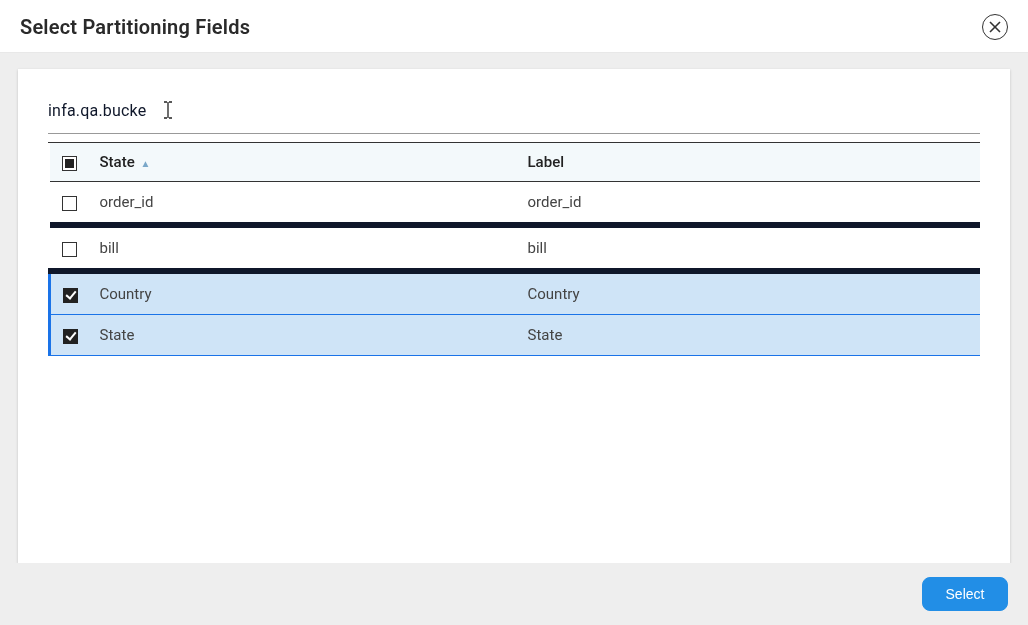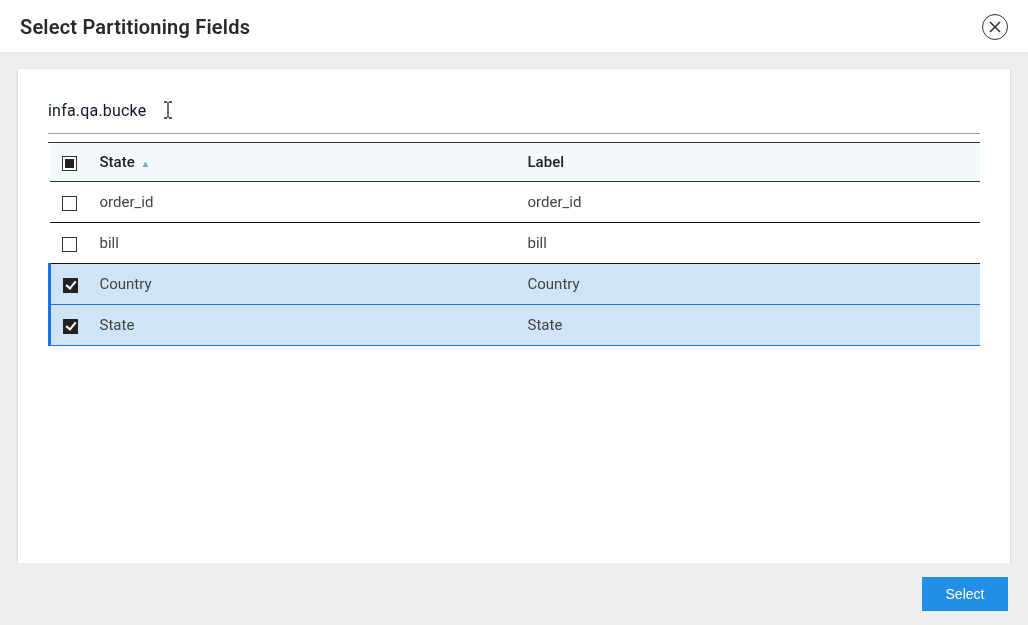--- a/index.html
+++ b/index.html
@@ -115,21 +115,21 @@
     thead th.col-check {
       width: 40px;
       padding-left: 12px;
     }
     thead th.col-name {
       width: 46%;
     }
     tbody td {
       padding: 11px 10px;
       color: #444;
-      border-bottom: 1px solid #0f172a;
+      border-bottom: 6px solid #0f172a;
     }
     tbody td.col-check {
       width: 40px;
       padding-left: 12px;
     }
     tr.selected {
       background: #cfe4f7;
       border-left: 3px solid #1a73e8;
     }
     tr.selected td {
@@ -185,21 +185,21 @@
       background: #eeeeee;
     }
     .btn {
       min-width: 86px;
       padding: 8px 18px;
       font-size: 14px;
       border: 1px solid #bbb;
       background: #f1f1f1;
       color: #333;
       cursor: pointer;
-      border-radius: 0;
+      border-radius: 8px;
     }
     .btn-primary {
       background: #228ee6;
       border-color: #228ee6;
       color: #fff;
     }
   </style>
 </head>
 <body>
 

